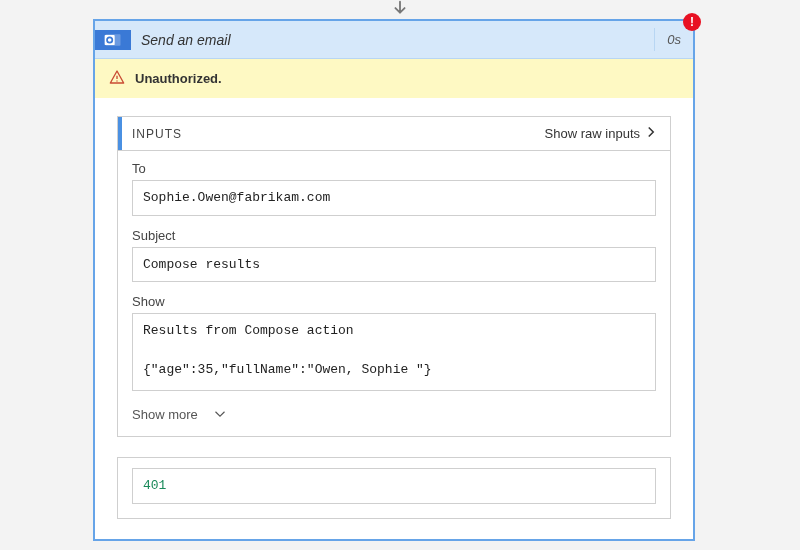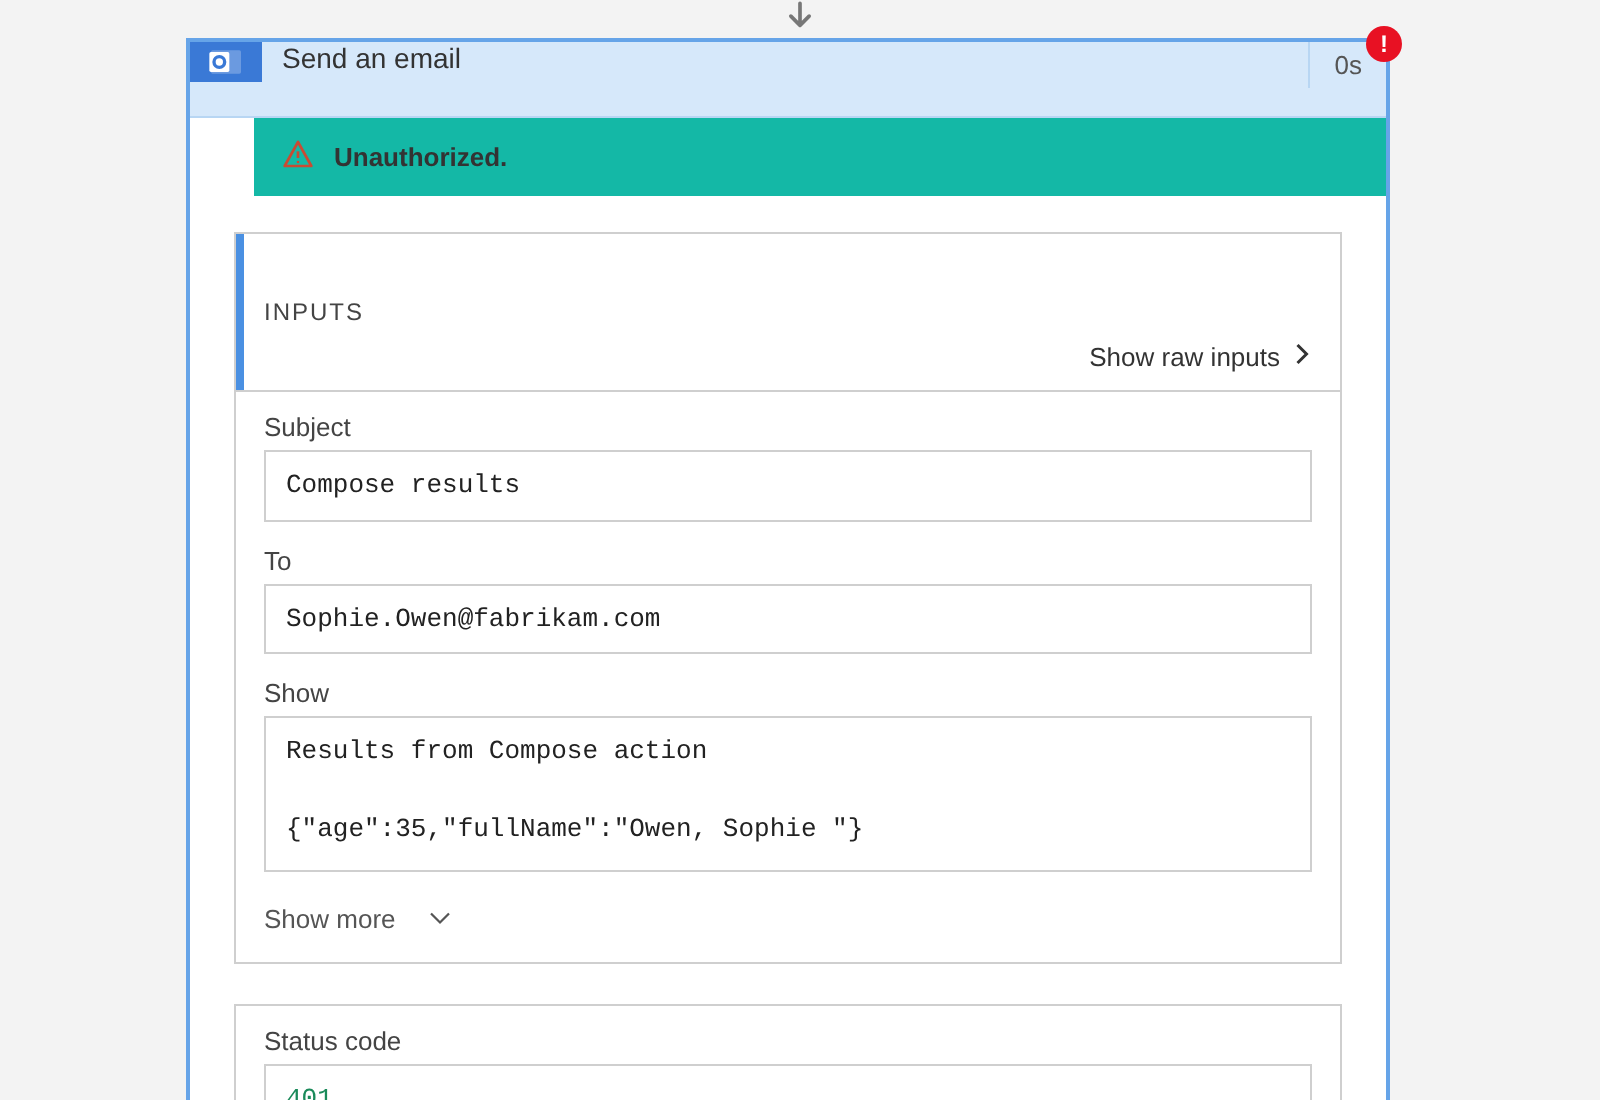--- a/index.html
+++ b/index.html
@@ -42,24 +42,25 @@
     background: #e81123;
     border-radius: 50%;
     color: #fff;
     font-weight: bold;
     font-size: 12px;
     line-height: 18px;
     text-align: center;
   }
   .card-header {
     display: flex;
-    align-items: flex-start;
+    align-items: center;
     background: #d6e8fa;
     border-bottom: 1px solid #b8d6f3;
     height: 38px;
+    font-style: italic;
   }
   .header-icon-box {
     width: 36px;
     background: #3a79d6;
     display: flex;
     align-items: center;
     justify-content: center;
   }
   .header-title {
     flex: 1;
@@ -71,26 +72,25 @@
   }
   .header-duration {
     display: flex;
     align-items: center;
     padding: 4px 12px;
     color: #555;
     font-size: 13px;
     border-left: 1px solid #b8d6f3;
   }
   .error-banner {
-    background: #14b8a6;
+    background: #fef9c3;
     padding: 10px 14px;
     display: flex;
     align-items: center;
     gap: 10px;
-    margin-left: 32px;
   }
   .error-banner .warn-icon { color: #c94b33; }
   .error-text { font-weight: 600; color: #333; }
   .card-body { padding: 18px 22px 0 22px; }
   .panel {
     border: 1px solid #cfcfcf;
     margin-bottom: 20px;
   }
   .panel-header {
     display: flex;
@@ -113,21 +113,20 @@
     color: #444;
     padding-left: 4px;
   }
   .panel-link {
     color: #333;
     font-size: 13px;
     display: flex;
     align-items: center;
     gap: 6px;
     cursor: pointer;
-    margin-top: 45px;
   }
   .panel-content { padding: 10px 14px 14px 14px; }
   .field { margin-bottom: 12px; }
   .field-label {
     font-size: 13px;
     color: #444;
     margin-bottom: 4px;
   }
   .field-box {
     border: 1px solid #cfcfcf;
@@ -198,26 +197,26 @@
             <span>Show raw inputs</span>
             <span>
               <svg width="10" height="12" viewBox="0 0 10 16">
                   <path d="M2 2l6 6-6 6" stroke="#333" stroke-width="2" fill="none"></path>
                 </svg>
             </span>
           </div>
         </div>
         <div class="panel-content">
           <div class="field">
+            <div class="field-label">To</div>
+            <div class="field-box">Sophie.Owen@fabrikam.com</div>
+          </div>
+          <div class="field">
             <div class="field-label">Subject</div>
             <div class="field-box">Compose results</div>
-          </div>
-          <div class="field">
-            <div class="field-label">To</div>
-            <div class="field-box">Sophie.Owen@fabrikam.com</div>
           </div>
           <div class="field">
             <div class="field-label">Show</div>
             <div class="field-box body-box">Results from Compose action
 
 {"age":35,"fullName":"Owen, Sophie "}</div>
           </div>
           <div class="show-more">
             <span>Show more</span>
             <span>
@@ -225,21 +224,20 @@
                   <path d="M2 2l6 6 6-6" stroke="#555" stroke-width="1.5" fill="none"></path>
                 </svg>
             </span>
           </div>
         </div>
       </div>
 
       <div class="panel">
         <div class="panel-content">
           <div class="field" style="margin-bottom:0">
-            <div class="field-label">Status code</div>
             <div class="field-box"><span class="status-value">401</span></div>
           </div>
         </div>
       </div>
 
     </div>
   </div>
 </div>
 
 </body></html>

